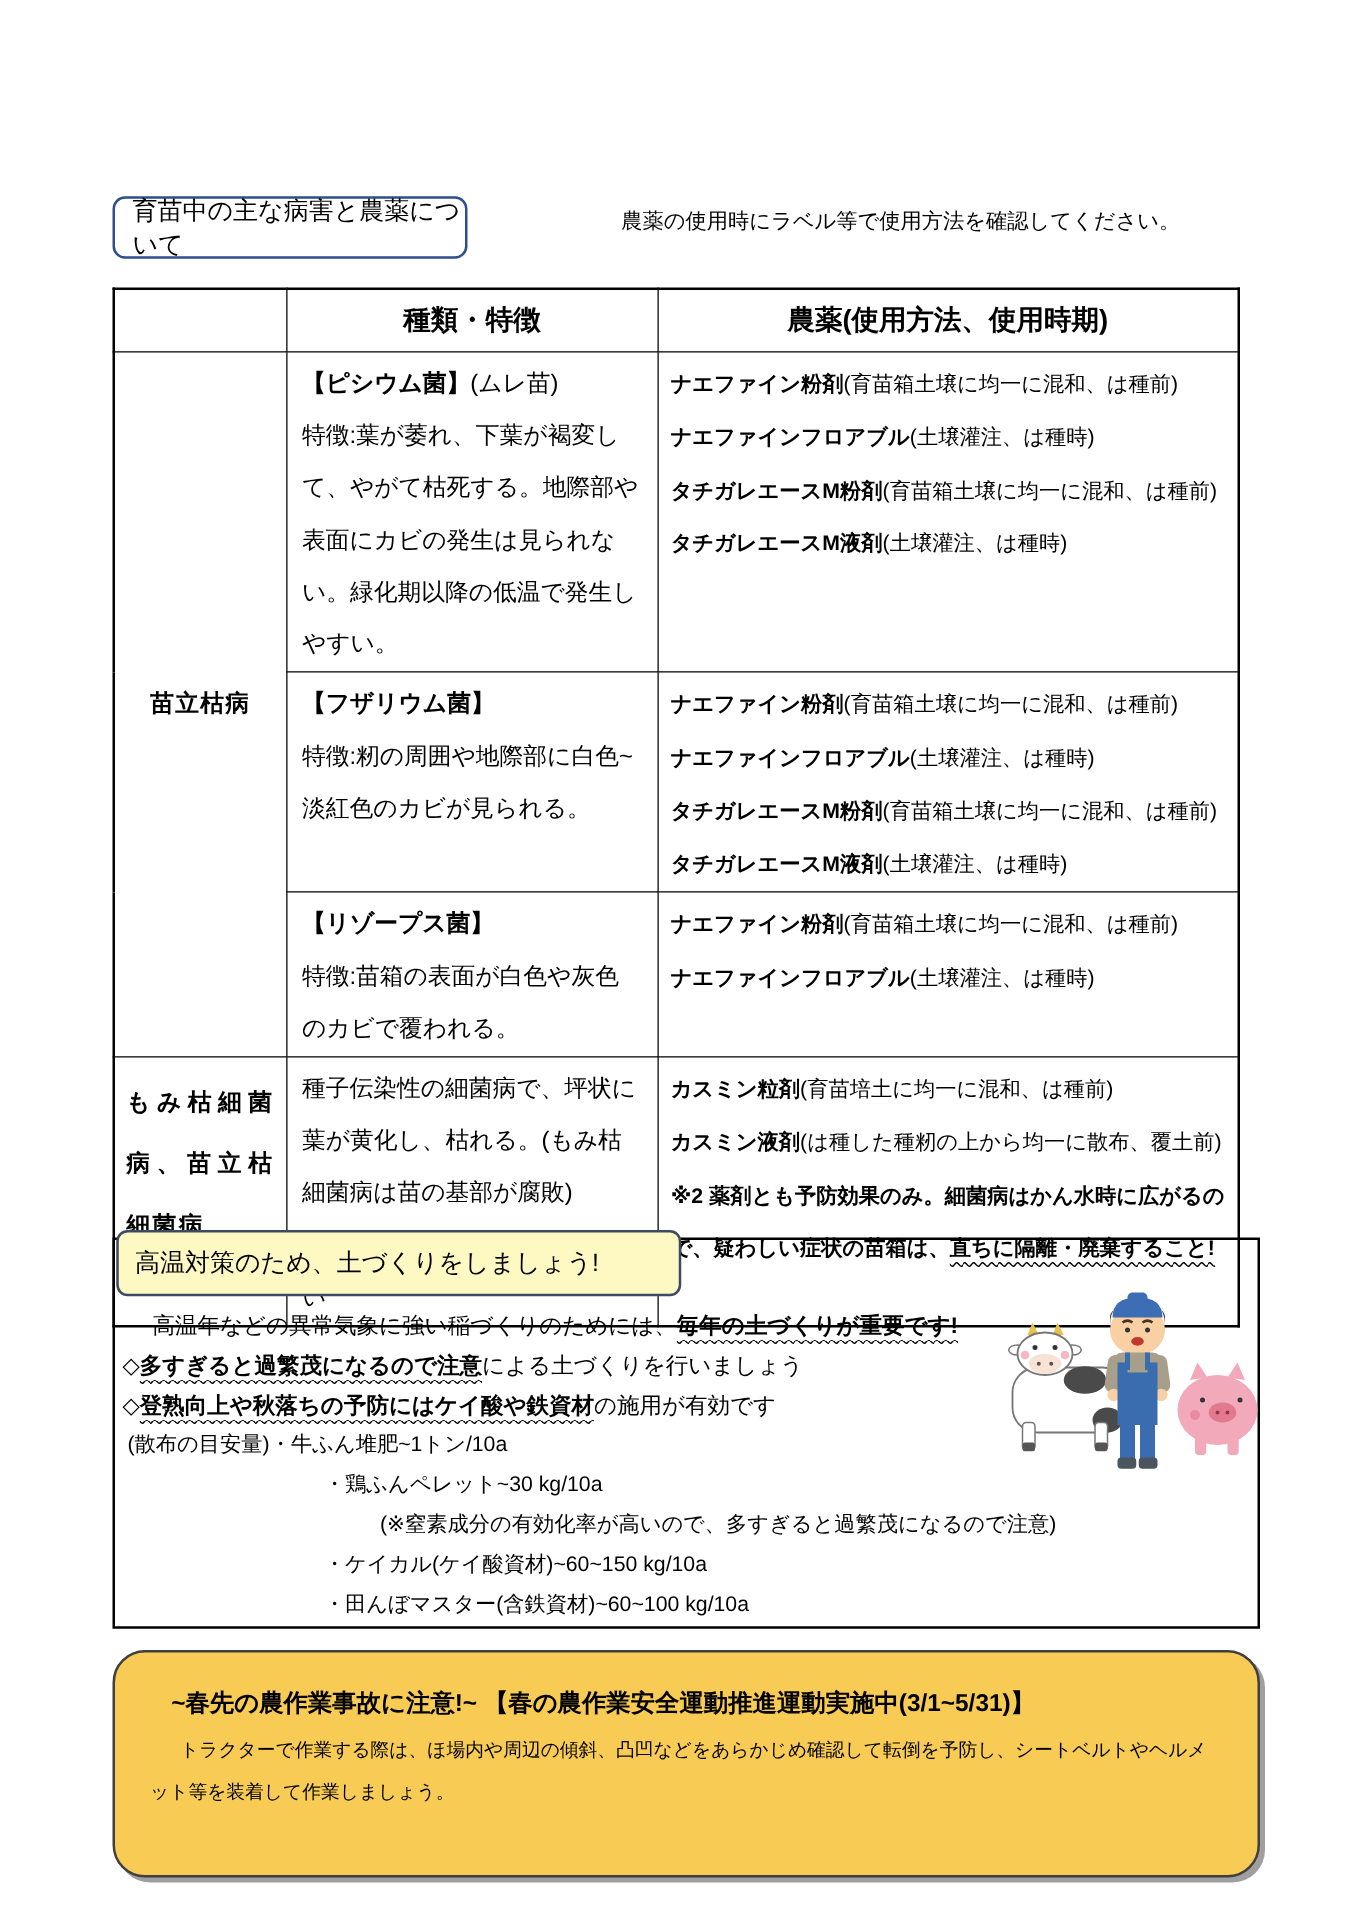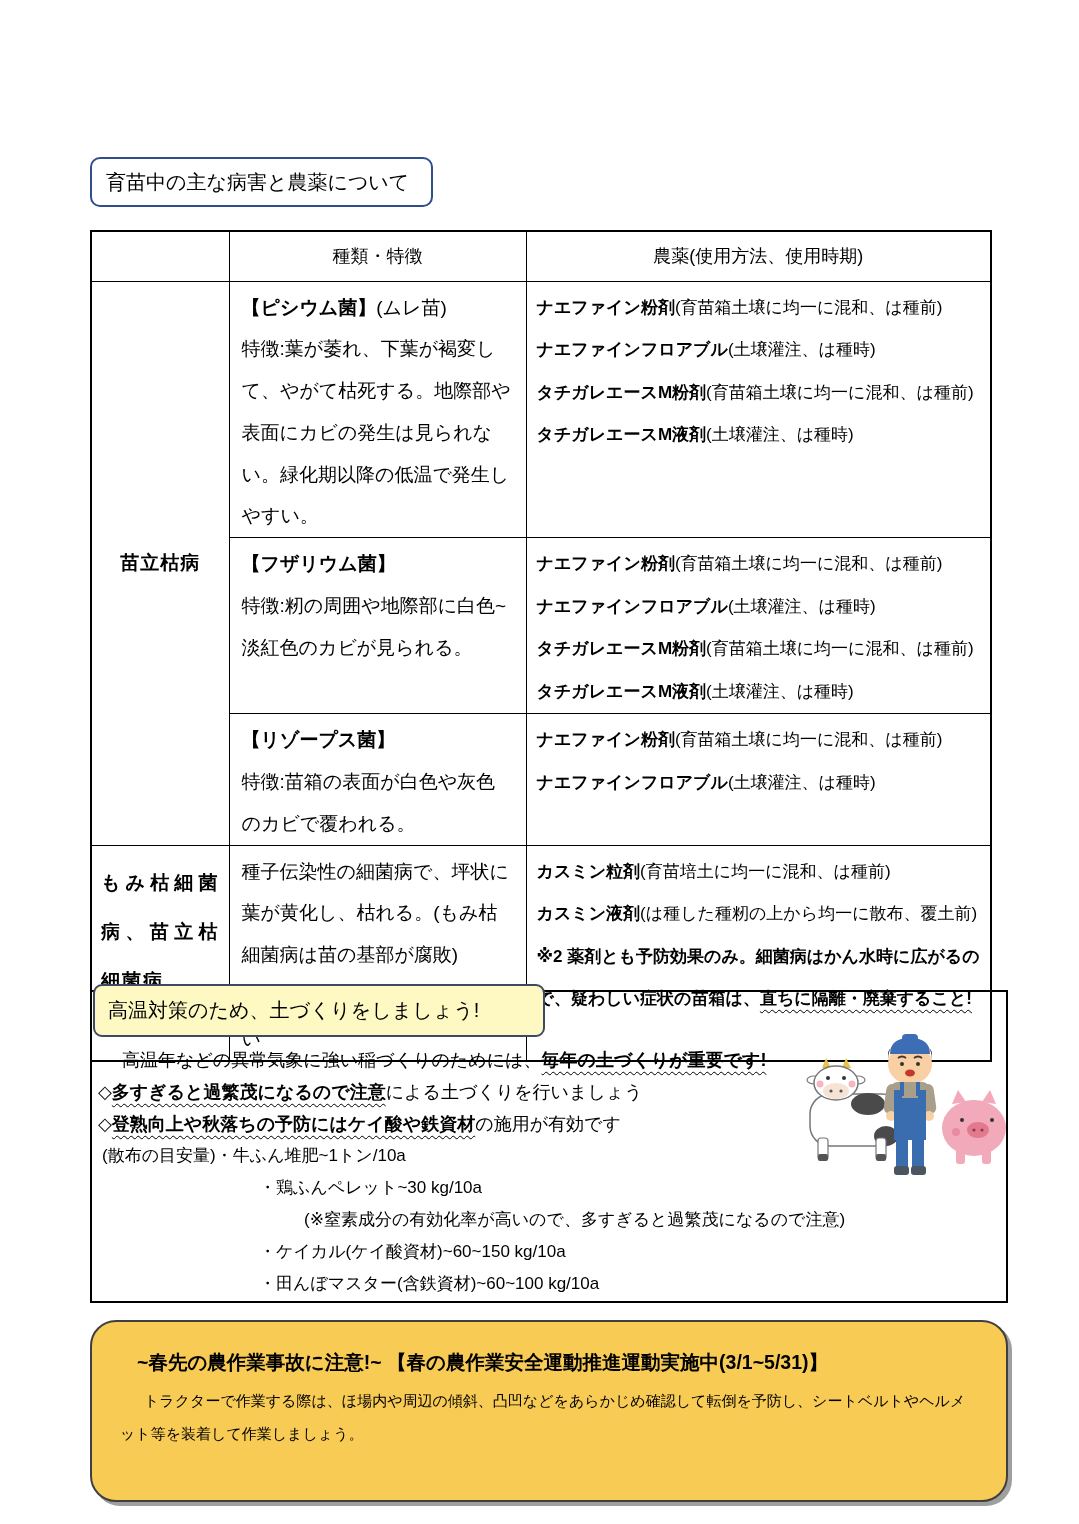--- a/index.html
+++ b/index.html
@@ -6,42 +6,42 @@
   .page{
     position:relative;width:1079px;height:1524px;background:#ffffff;
     font-family:"Liberation Sans","DejaVu Sans",sans-serif;color:#000;
     margin:0 auto;overflow:hidden;
   }
   .b{font-weight:bold;}
   .wavy{text-decoration-line:underline;text-decoration-style:wavy;text-decoration-thickness:1px;text-underline-offset:5px;margin-top:12px;}
 
   
   .title-box{
-    position:absolute;left:90px;top:157px;width:343px;height:50px;box-sizing:border-box;
+    position:absolute;left:90px;top:157px;width:284px;height:50px;box-sizing:border-box;
     border:2.5px solid #2F4E8C;border-radius:10px;background:#fff;
     display:flex;align-items:center;padding-left:14px;font-size:20px;
   }
   .reg-note{position:absolute;left:480px;top:160px;font-size:17px;line-height:34px;}
   .reg-note .note2{margin-left:17px;}
 
   
   table.disease-table{
     position:absolute;left:90px;top:230px;width:900px;border-collapse:collapse;table-layout:fixed;
     border:2px solid #000;
   }
   .disease-table td{border:1.5px solid #000;vertical-align:top;box-sizing:border-box;overflow:hidden;}
   .disease-table col.c1{width:138px;}
   .disease-table col.c2{width:297px;}
   .disease-table col.c3{width:465px;}
   tr.head-row{height:50px;}
   tr.row-pythium{height:196px;}
   tr.row-fusarium{height:164px;}
   tr.row-rhizopus{height:130px;padding-left:24px;}
   tr.row-bacteria{height:205px;}
-  td.hcell{font-weight:normal;text-align:center;vertical-align:middle;font-size:18px;}
+  td.hcell{font-weight:bold;text-align:center;vertical-align:middle;font-size:22px;}
   td.disease{font-weight:bold;font-size:19px;text-align:center;vertical-align:middle;letter-spacing:1px;}
   td.disease.d2{vertical-align:top;text-align:justify;padding:12px 9px 0 9px;line-height:2.6;letter-spacing:2px;}
   td.feat{padding:5px 12px 0 12px;font-size:19px;line-height:2.2;}
   td.pest{padding:5px 10px 0 10px;font-size:17px;line-height:2.5;}
   .pest .note{font-weight:bold;}
 
   
   .soil-box{
     position:absolute;left:90px;top:990px;width:918px;height:313px;box-sizing:border-box;
     border:2px solid #000;padding-top:52px;font-size:18px;
@@ -71,20 +71,21 @@
 </head>
 <body>
 
 <div class="page">
 
   <div class="title-box">
     <span>育苗中の主な病害と農薬について</span>
   </div>
 
   <div class="reg-note">
+    <div class="note2">農薬の使用時にラベル等で使用方法を確認してください。</div>
   </div>
 
   <table class="disease-table">
     <colgroup>
         <col class="c1">
         <col class="c2">
         <col class="c3">
       </colgroup>
     <tbody>
       <tr class="head-row">

